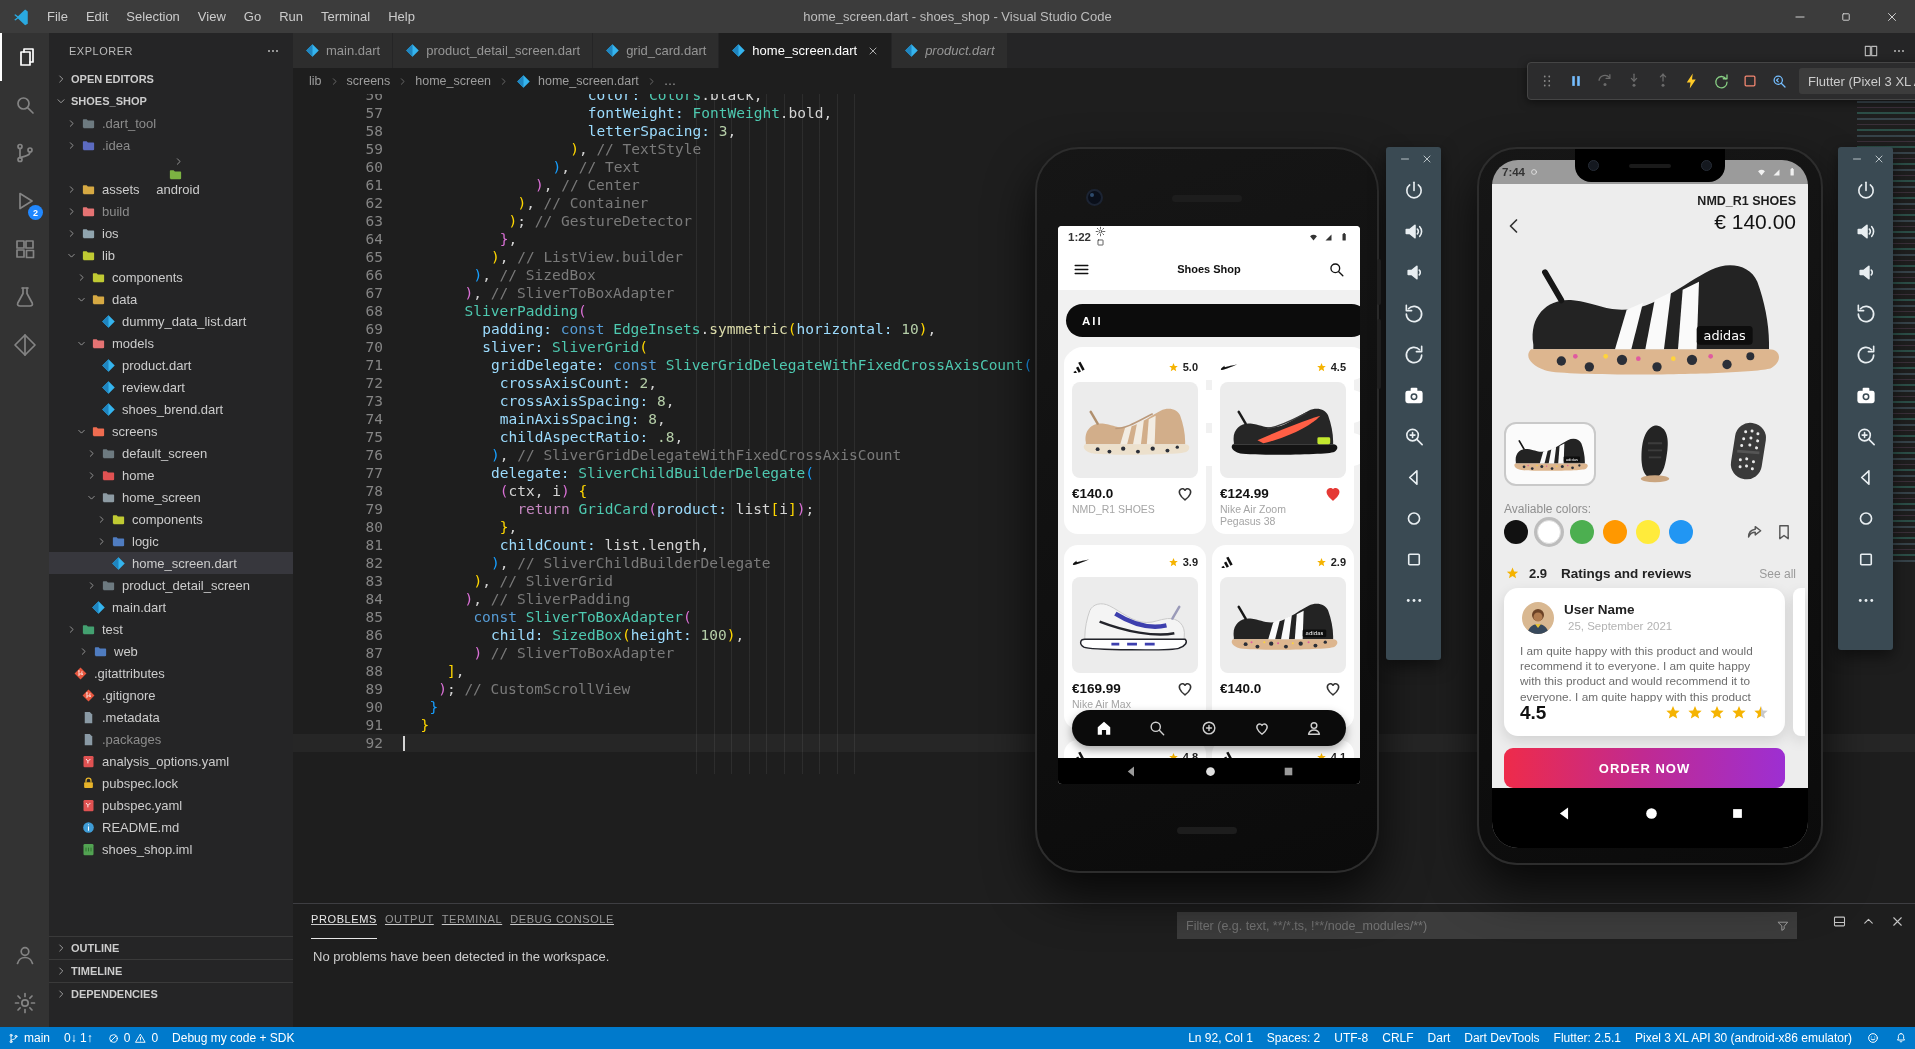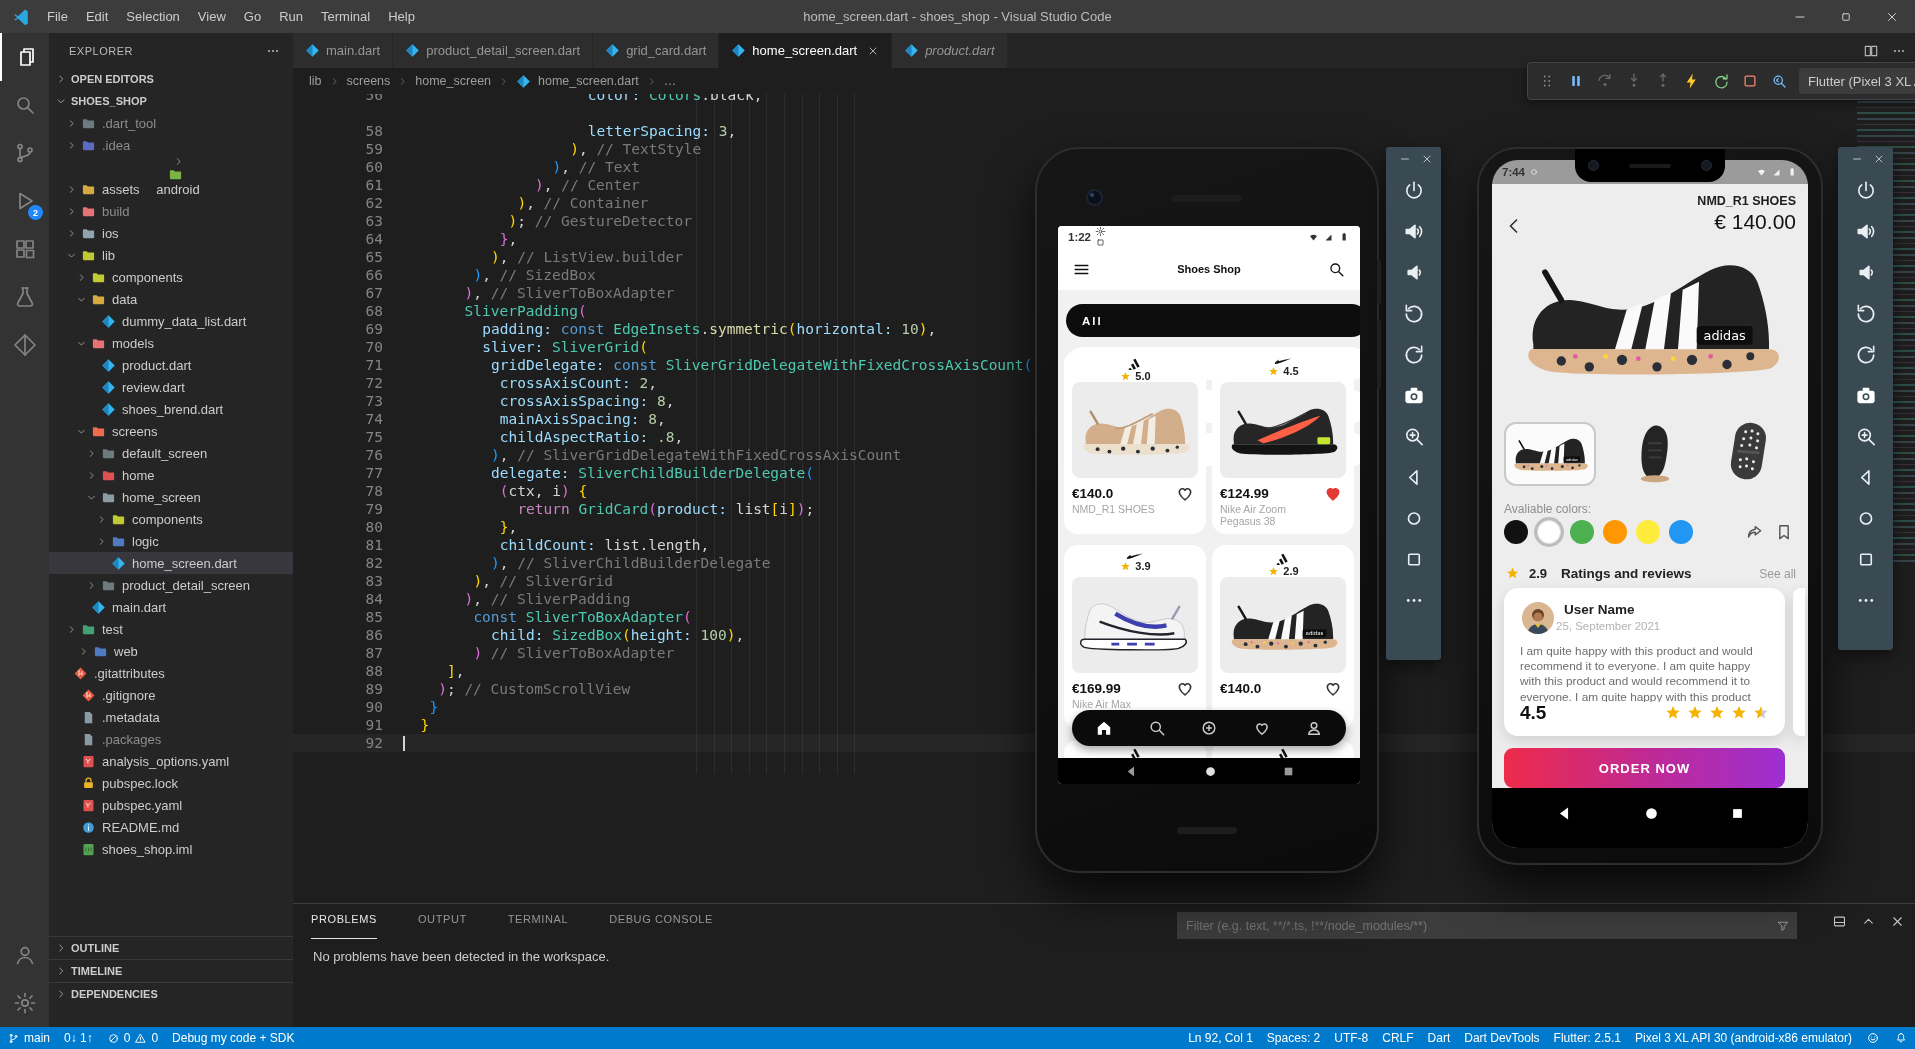--- a/index.html
+++ b/index.html
@@ -68,21 +68,21 @@
   @keyframes blink{50%{opacity:0;}}
   .w{color:#d4d4d4}.p{color:#9cdcfe}.t{color:#4ec9b0}.k{color:#569cd6}.kc{color:#c586c0}
   .n{color:#b5cea8}.c{color:#7a7a7a}.f{color:#dcdcaa}.b1{color:#ffd700}.b2{color:#da70d6}.b3{color:#179fff}
 
   .minimap{position:absolute;left:1857px;top:95px;width:58px;height:470px;opacity:.55;z-index:2;
            background:repeating-linear-gradient(to bottom,rgba(78,201,176,.5) 0 2px,transparent 2px 6px,
            rgba(156,220,254,.35) 6px 8px,transparent 8px 12px,rgba(197,134,192,.3) 12px 13px,transparent 13px 17px);}
 
   
   .panel{position:absolute;left:293px;top:903px;right:0;height:124px;background:#1e1e1e;border-top:1px solid #3e3e42;z-index:6;}
-  .paneltabs{display:flex;gap:41px;padding:9px 0 0 18px;height:26px;}
+  .paneltabs{display:flex;gap:8px;padding:9px 0 0 18px;height:26px;text-decoration:underline;}
   .ptab{font-size:11px;letter-spacing:.6px;color:#969696;padding-bottom:4px;}
   .ptab.active{color:#e7e7e7;border-bottom:1px solid #e7e7e7;}
   .panelmsg{padding:10px 0 0 20px;color:#cccccc;}
   .filterbox{position:absolute;right:118px;top:8px;width:618px;height:25px;background:#3c3c3c;border:1px solid #3c3c3c;
              display:flex;align-items:center;}
   .filterbox input{flex:1;background:transparent;border:none;outline:none;color:#cccccc;font-size:12.5px;padding:0 8px;
                    font-family:"Liberation Sans",sans-serif;}
   .panelicons{position:absolute;right:10px;top:10px;display:flex;gap:14px;color:#c5c5c5;}
 
   
@@ -104,21 +104,21 @@
   .pstatus{height:22px;background:#ffffff;display:flex;align-items:center;justify-content:space-between;
            padding:0 10px;color:#222;font-size:11.5px;}
   .statgrp{display:flex;align-items:center;gap:4px;color:#333;}
   .pappbar{height:42px;background:#ffffff;display:flex;align-items:center;justify-content:space-between;padding:0 14px;}
   .ptitle{font-weight:bold;font-size:11px;color:#111;}
   .chiprow{position:absolute;left:0;top:78px;width:100%;display:flex;gap:10px;padding-left:8px;flex-direction:column;}
   .chip{height:33px;border-radius:17px;background:#ffffff;color:#111;display:flex;align-items:center;
         padding:0 16px;font-size:11.5px;font-weight:bold;letter-spacing:2px;white-space:nowrap;}
   .chip.selected{background:#0c0c0c;color:#ffffff;}
   .gcard{position:absolute;width:142px;background:#ffffff;border-radius:14px;padding:8px;box-sizing:border-box;}
-  .gcardtop{display:flex;justify-content:space-between;align-items:center;height:18px;color:#111;flex-direction:column;}
+  .gcardtop{display:flex;justify-content:space-between;align-items:center;height:18px;color:#111;}
   .grate{display:flex;align-items:center;gap:3px;font-size:11px;font-weight:bold;color:#222;}
   .gimg{margin-top:6px;height:96px;background:#ececec;border-radius:8px;display:flex;align-items:center;justify-content:center;}
   .gprice{margin-top:8px;font-weight:bold;font-size:13.5px;color:#111;}
   .gname{margin-top:2px;font-size:10.5px;color:#a5a5a5;line-height:12px;width:86px;}
   .gheart{position:absolute;right:10px;top:132px;}
   .navpill{position:absolute;left:14px;top:484px;width:274px;height:36px;border-radius:20px;background:#0b0b0b;
            display:flex;align-items:center;justify-content:space-between;padding:0 22px;box-sizing:border-box;
            box-shadow:0 4px 10px rgba(0,0,0,.35);}
   .andnav{position:absolute;left:0;bottom:0;width:100%;height:26px;background:#000;display:flex;align-items:center;
           justify-content:center;gap:64px;}
@@ -972,20 +972,21 @@
       </svg>
     </span>
     <div class="devicebox">
       <span>Flutter (Pixel 3 XL API</span>
     </div>
   </div>
 
 <div class="code" id="code">
     <div class="guides"></div>
     <div class="codeline" style="top: -8px;"><span class="lnum">56</span><span class="ltext" style="padding-left: 184.8px;"><span class="p">color:</span><span class="t"> Colors</span><span class="w">.black,</span></span></div>
+    <div class="codeline" style="top: 10px;"><span class="lnum">57</span><span class="ltext" style="padding-left: 184.8px;"><span class="p">fontWeight:</span><span class="t"> FontWeight</span><span class="w">.bold,</span></span></div>
     <div class="codeline" style="top: 28px;"><span class="lnum">58</span><span class="ltext" style="padding-left: 184.8px;"><span class="p">letterSpacing:</span><span class="w"> </span><span class="n">3</span><span class="w">,</span></span></div>
     <div class="codeline" style="top: 46px;"><span class="lnum">59</span><span class="ltext" style="padding-left: 167.2px;"><span class="b1">)</span><span class="w">, </span><span class="c">// TextStyle</span></span></div>
     <div class="codeline" style="top: 64px;"><span class="lnum">60</span><span class="ltext" style="padding-left: 149.6px;"><span class="b3">)</span><span class="w">, </span><span class="c">// Text</span></span></div>
     <div class="codeline" style="top: 82px;"><span class="lnum">61</span><span class="ltext" style="padding-left: 132px;"><span class="b2">)</span><span class="w">, </span><span class="c">// Center</span></span></div>
     <div class="codeline" style="top: 100px;"><span class="lnum">62</span><span class="ltext" style="padding-left: 114.4px;"><span class="b1">)</span><span class="w">, </span><span class="c">// Container</span></span></div>
     <div class="codeline" style="top: 118px;"><span class="lnum">63</span><span class="ltext" style="padding-left: 105.6px;"><span class="b1">)</span><span class="w">; </span><span class="c">// GestureDetector</span></span></div>
     <div class="codeline" style="top: 136px;"><span class="lnum">64</span><span class="ltext" style="padding-left: 96.8px;"><span class="b2">}</span><span class="w">,</span></span></div>
     <div class="codeline" style="top: 154px;"><span class="lnum">65</span><span class="ltext" style="padding-left: 88px;"><span class="b1">)</span><span class="w">, </span><span class="c">// ListView.builder</span></span></div>
     <div class="codeline" style="top: 172px;"><span class="lnum">66</span><span class="ltext" style="padding-left: 70.4px;"><span class="b3">)</span><span class="w">, </span><span class="c">// SizedBox</span></span></div>
     <div class="codeline" style="top: 190px;"><span class="lnum">67</span><span class="ltext" style="padding-left: 61.6px;"><span class="b2">)</span><span class="w">, </span><span class="c">// SliverToBoxAdapter</span></span></div>
@@ -1776,21 +1777,21 @@
               <g clip-path="url(#avc)">
                 <rect width="32" height="32" fill="#d9b891"></rect>
                 <circle cx="16" cy="13" r="6" fill="#6b4226"></circle>
                 <circle cx="16" cy="15" r="4.5" fill="#b07b4f"></circle>
                 <path d="M5 32c2-8 7-10 11-10s9 2 11 10Z" fill="#38495c"></path>
                 <path d="M13 22h6l-3 4Z" fill="#e8c23a"></path>
               </g>
             </svg>
           </div>
         <b class="abs" style="left:60px;top:14px;color:#222;font-size:13.5px;">User Name</b>
-        <span class="abs" style="left:52px;top:32px;color:#b3b3b3;font-size:11.5px;">25, September 2021</span>
+        <span class="abs" style="left:64px;top:32px;color:#b3b3b3;font-size:11.5px;">25, September 2021</span>
         <div class="revtext">I am quite happy with this product and would recommend it to everyone. I am quite happy with this product and would recommend it to everyone. I am quite happy with this product and would recommend it to everyone.</div>
         <b class="abs" style="left:16px;top:114px;color:#111;font-size:19px;">4.5</b>
         <div class="abs" style="right:14px;top:115px;display:flex;gap:2px;" id="prstars">
             <span>
               <svg width="20" height="20" viewBox="0 0 24 24" style="color:#f5b301">
                 <g fill="none" stroke="currentColor" stroke-width="1.7" stroke-linecap="round" stroke-linejoin="round">
                   <path d="M12 3.5 14.3 9l5.7.4-4.4 3.7 1.4 5.6L12 15.6 7 18.7l1.4-5.6L4 9.4 9.7 9Z" fill="currentColor" stroke="none"></path>
                 </g>
               </svg>
             </span>

